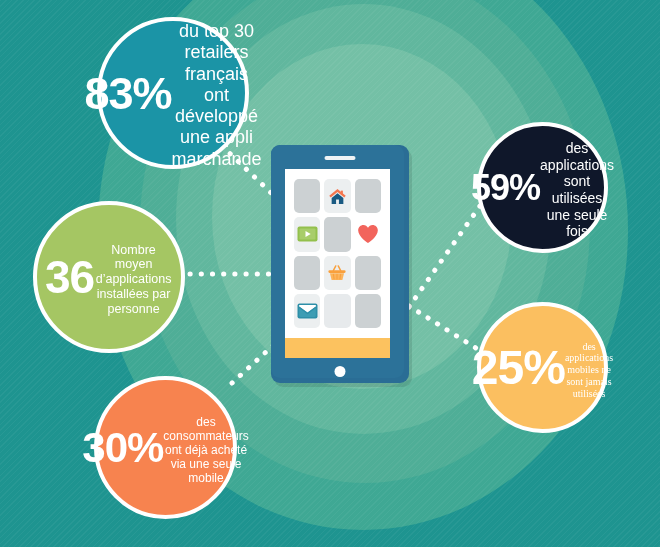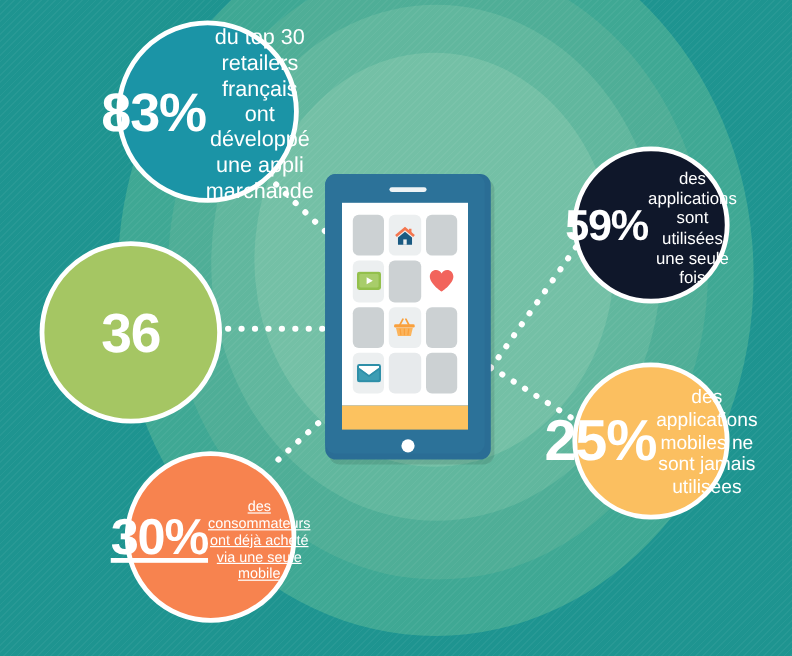--- a/index.html
+++ b/index.html
@@ -86,31 +86,31 @@
   }
 
   #stat-83{left:97px;top:17px;width:152px;height:152px;background:#1b94a6;}
   #stat-83 .big{font-size:45px;}
   #stat-83 .cap{font-size:18px;}
 
   #stat-36{left:33px;top:201px;width:152px;height:152px;background:#a5c663;}
   #stat-36 .big{font-size:46px;}
   #stat-36 .cap{font-size:12.5px;}
 
-  #stat-30{left:104px;top:376px;width:143px;height:143px;background:#f7834f;text-decoration:underline;}
+  #stat-30{left:94px;top:376px;width:143px;height:143px;background:#f7834f;}
   #stat-30 .big{font-size:42px;}
   #stat-30 .cap{font-size:12px;}
 
   #stat-59{left:477px;top:122px;width:131px;height:131px;background:#0f172a;}
   #stat-59 .big{font-size:36px;}
   #stat-59 .cap{font-size:14px;}
 
   #stat-25{left:477px;top:302px;width:131px;height:131px;background:#fbbf60;}
   #stat-25 .big{font-size:48px;}
-  #stat-25 .cap{font-size:16px;}
+  #stat-25 .cap{font-size:10px;font-family:Liberation Serif, serif;}
 </style>
 </head>
 <body>
 
 <div id="stage">
 
   <div class="bg-layer">
     <div class="ring" style="left:98px;top:-70px;width:530px;height:600px;background:#3fa894;"></div>
     <div class="ring" style="left:140px;top:-32px;width:450px;height:515px;background:#4fae97;"></div>
     <div class="ring" style="left:176px;top:4px;width:375px;height:430px;background:#61b79e;"></div>
@@ -198,20 +198,21 @@
     <div id="home-btn"></div>
   </div>
 
   <div class="stat" id="stat-83">
     <div class="big">83%</div>
     <div class="cap">du top 30 retailers français ont développé une appli marchande</div>
   </div>
 
   <div class="stat" id="stat-36">
     <div class="big">36</div>
+    <div class="cap">Nombre moyen d’applications installées par personne</div>
   </div>
 
   <div class="stat" id="stat-30">
     <div class="big">30%</div>
     <div class="cap">des consommateurs ont déjà acheté via une seule mobile</div>
   </div>
 
   <div class="stat" id="stat-59">
     <div class="big">59%</div>
     <div class="cap">des applications sont utilisées une seule fois</div>

